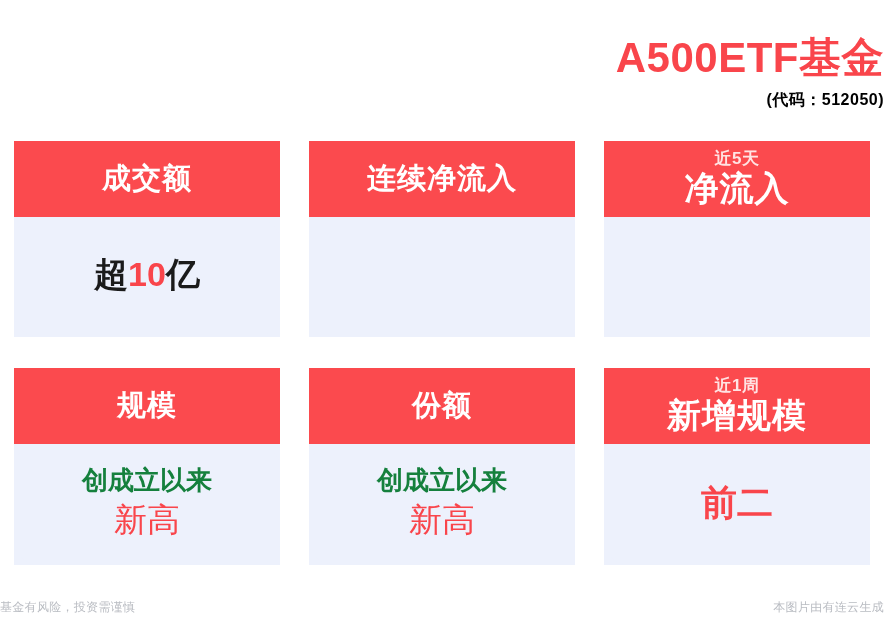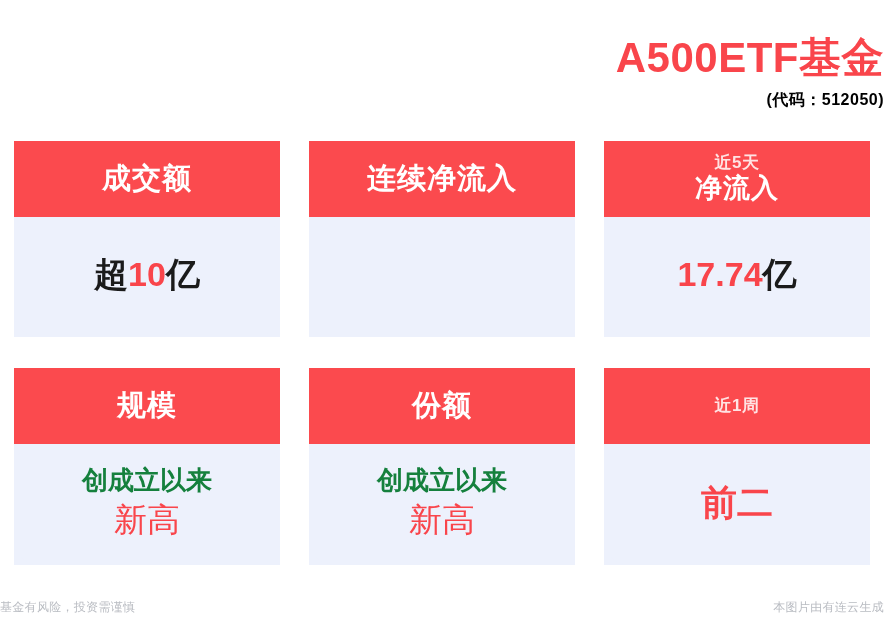--- a/index.html
+++ b/index.html
@@ -86,21 +86,21 @@
     letter-spacing: 0.5px;
     display: block;
   }
   .card-head .head-main {
     font-size: 28px;
     font-weight: bold;
     letter-spacing: 1px;
     display: block;
   }
   .card-head.two-line .head-main {
-    font-size: 27px;
+    font-size: 34px;
     margin-top: 1px;
   }
   .card-head.one-line .head-main {
     font-size: 29px;
   }
 
   .card-body {
     flex: 1 1 auto;
     background: #edf1fc;
     display: flex;
@@ -186,23 +186,20 @@
       <div class="card-head one-line">
         <span class="head-main">连续净流入</span>
       </div>
     </div>
 
     <div class="card">
       <div class="card-head two-line">
         <span class="head-sub">近5天</span>
         <span class="head-main">净流入</span>
       </div>
-      <div class="card-body">
-        <span class="body-line big"><span class="num">17.74</span><span class="unit">亿</span></span>
-      </div>
     </div>
 
     <div class="card">
       <div class="card-head one-line">
         <span class="head-main">规模</span>
       </div>
       <div class="card-body">
         <span class="body-line small">创成立以来</span>
         <span class="body-line accent-big">新高</span>
       </div>
@@ -214,20 +211,21 @@
       </div>
       <div class="card-body">
         <span class="body-line small">创成立以来</span>
         <span class="body-line accent-big">新高</span>
       </div>
     </div>
 
     <div class="card">
       <div class="card-head two-line">
         <span class="head-sub">近1周</span>
+        <span class="head-main">新增规模</span>
       </div>
       <div class="card-body">
         <span class="body-line accent-only">前二</span>
       </div>
     </div>
 
   </div>
 
   <div class="footer">
     <span>基金有风险，投资需谨慎</span>

